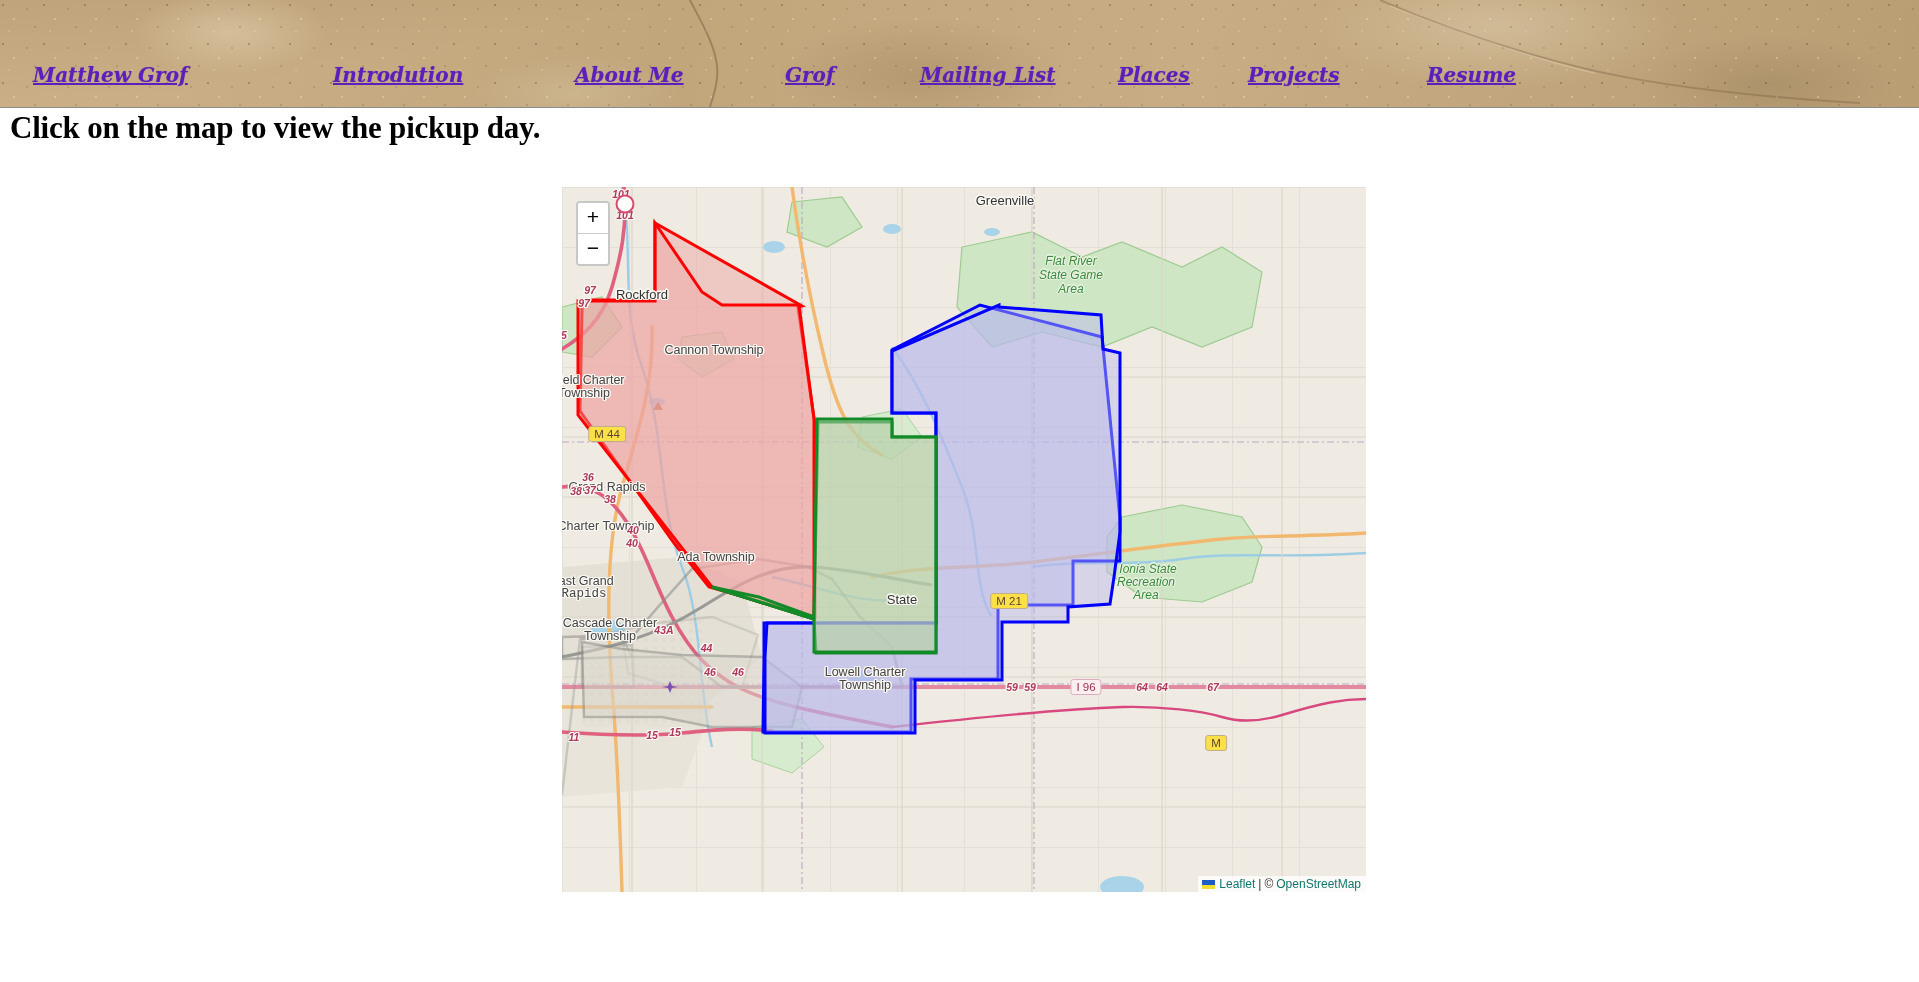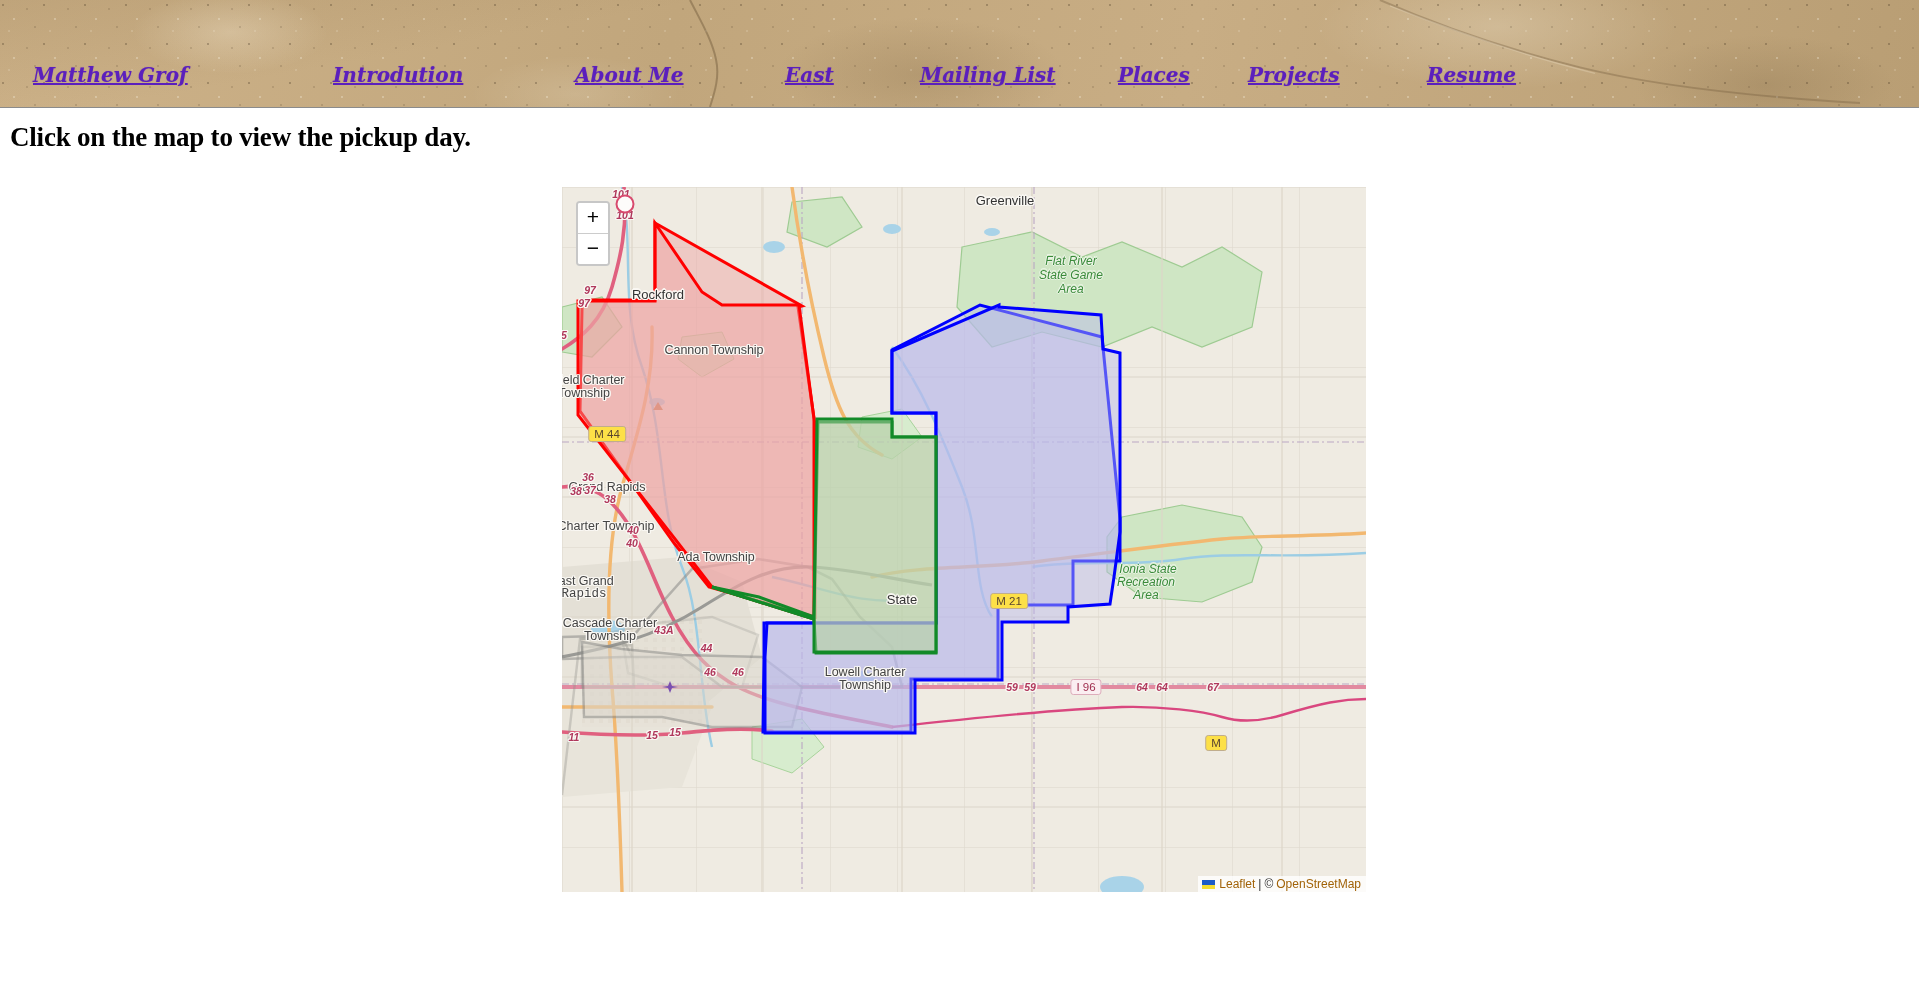--- a/index.html
+++ b/index.html
@@ -80,23 +80,23 @@
     font-size: 20px;
     letter-spacing: 0px;
     white-space: nowrap;
     cursor: pointer;
     text-shadow: 0 0 1px rgba(80,20,160,.4);
   }
 
   
   #page-title {
     margin: 0;
-    padding: 14px 0 0 10px;
+    padding: 2px 0 0 10px;
     font-family: "Liberation Serif", serif;
-    font-size: 27px;
+    font-size: 31px;
     font-weight: bold;
     color: #000000;
     letter-spacing: -0.2px;
   }
 
   
   #map-wrap {
     position: absolute;
     left: 562px;
     top: 187px;
@@ -152,21 +152,21 @@
     font-size: 12px;
     color: #333;
     padding: 1px 5px 1px 4px;
     z-index: 30;
     display: flex;
     align-items: center;
     gap: 3px;
     line-height: 14px;
     white-space: nowrap;
   }
-  #attribution a { color: #a16207; text-decoration: none; }
+  #attribution a { color: #0f766e; text-decoration: none; }
   #flag-icon {
     display:inline-block;
     width: 13px; height: 9px;
     background: linear-gradient(#1d5cc8 0 50%, #f5dd30 50% 100%);
     margin-right: 1px;
     vertical-align: middle;
   }
 
   
   .lbl {
@@ -226,21 +226,21 @@
       <path d="M690,0 C700,20 712,40 716,60 C720,78 714,95 710,108" fill="none" stroke="rgba(110,88,58,.45)" stroke-width="2"></path>
       <path d="M1380,0 C1430,22 1500,48 1580,68 C1660,88 1760,98 1860,104" fill="none" stroke="rgba(118,95,62,.38)" stroke-width="2"></path>
       <path d="M1390,6 C1445,28 1515,54 1595,74" fill="none" stroke="rgba(235,222,196,.35)" stroke-width="1.4"></path>
     </svg>
   </div>
 
   <nav id="main-nav">
     <a class="nav-link" style="position:absolute;left:10px;">Matthew Grof</a>
     <a class="nav-link" style="position:absolute;left:310px;">Introdution</a>
     <a class="nav-link" style="position:absolute;left:552px;">About Me</a>
-    <a class="nav-link" style="position:absolute;left:762px;">East</a>
+    <a class="nav-link" style="position:absolute;left:762px;">Grof</a>
     <a class="nav-link" style="position:absolute;left:897px;">Mailing List</a>
     <a class="nav-link" style="position:absolute;left:1095px;">Places</a>
     <a class="nav-link" style="position:absolute;left:1225px;">Projects</a>
     <a class="nav-link" style="position:absolute;left:1404px;">Resume</a>
   </nav>
 </header>
 
 <h1 id="page-title">Click on the map to view the pickup day.</h1>
 
 <div id="map-wrap">
@@ -361,21 +361,21 @@
 
       <polygon points="256,235 330,235 330,250 374,250 374,466 254,466 252,432 150,400 252,432 256,235" fill="#b9d1ac" fill-opacity="0.5" stroke="#128a28" stroke-width="3"></polygon>
       <polygon points="255,232 330,232 330,250 374,250 374,465 252,465 252,432 150,400 197,410 252,430 255,232" fill="#b9d1ac" fill-opacity="0.5" stroke="#128a28" stroke-width="3"></polygon>
     </svg>
 
     <div id="map-labels">
         <div class="lbl place" style="left: 443px; top: 13px;">Greenville</div>
         <div class="lbl park" style="left: 509px; top: 74px;">Flat River</div>
         <div class="lbl park" style="left: 509px; top: 88px;">State Game</div>
         <div class="lbl park" style="left: 509px; top: 102px;">Area</div>
-        <div class="lbl place" style="left: 96px; top: 107px;">Rockford</div>
+        <div class="lbl place" style="left: 80px; top: 107px;">Rockford</div>
         <div class="lbl twp" style="left: 152px; top: 163px;">Cannon Township</div>
         <div class="lbl twp" style="left: 25px; top: 193px;">nfield Charter</div>
         <div class="lbl twp" style="left: 22px; top: 206px;">Township</div>
         <div class="lbl twp" style="left: 45px; top: 300px;">Grand Rapids</div>
         <div class="lbl twp" style="left: 44px; top: 313px; margin-top: 26px;">Charter Township</div>
         <div class="lbl twp" style="left: 154px; top: 370px;">Ada Township</div>
         <div class="lbl twp" style="left: 20px; top: 394px;">East Grand</div>
         <div class="lbl twp" style="left: 22px; top: 407px; font-family: Liberation Mono, monospace;">Rapids</div>
         <div class="lbl twp" style="left: 48px; top: 436px;">Cascade Charter</div>
         <div class="lbl twp" style="left: 48px; top: 449px;">Township</div>

